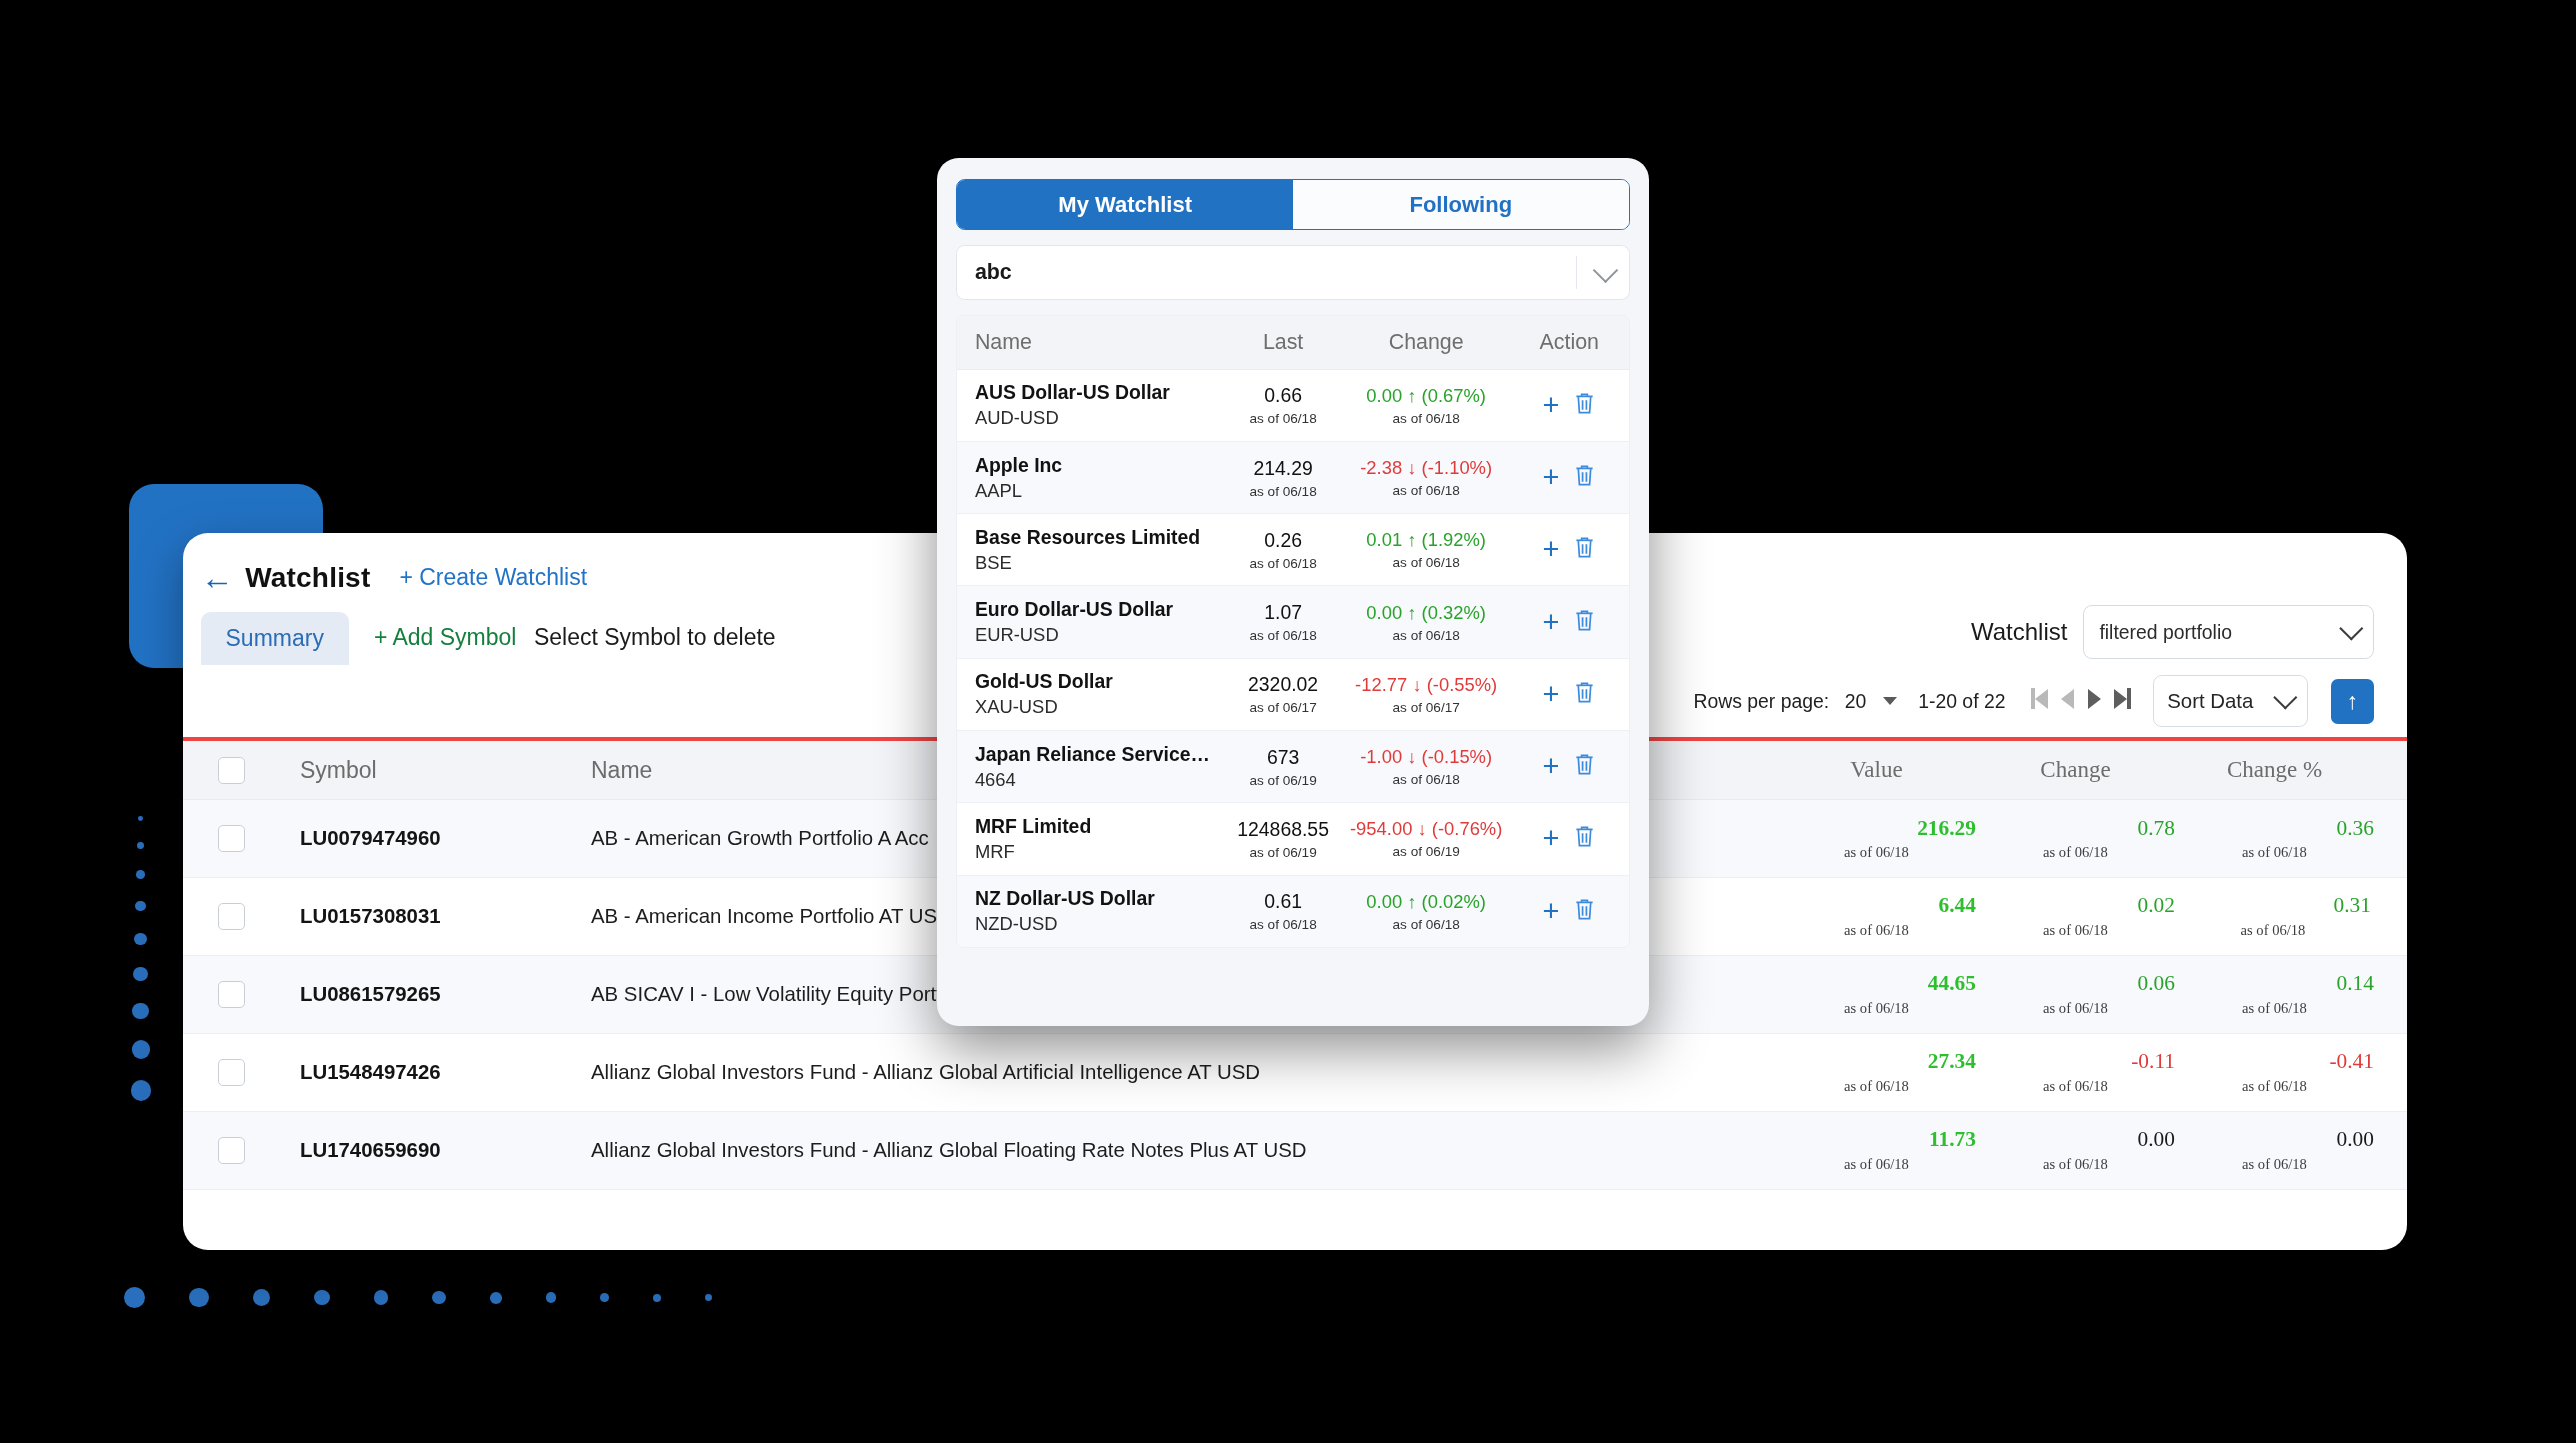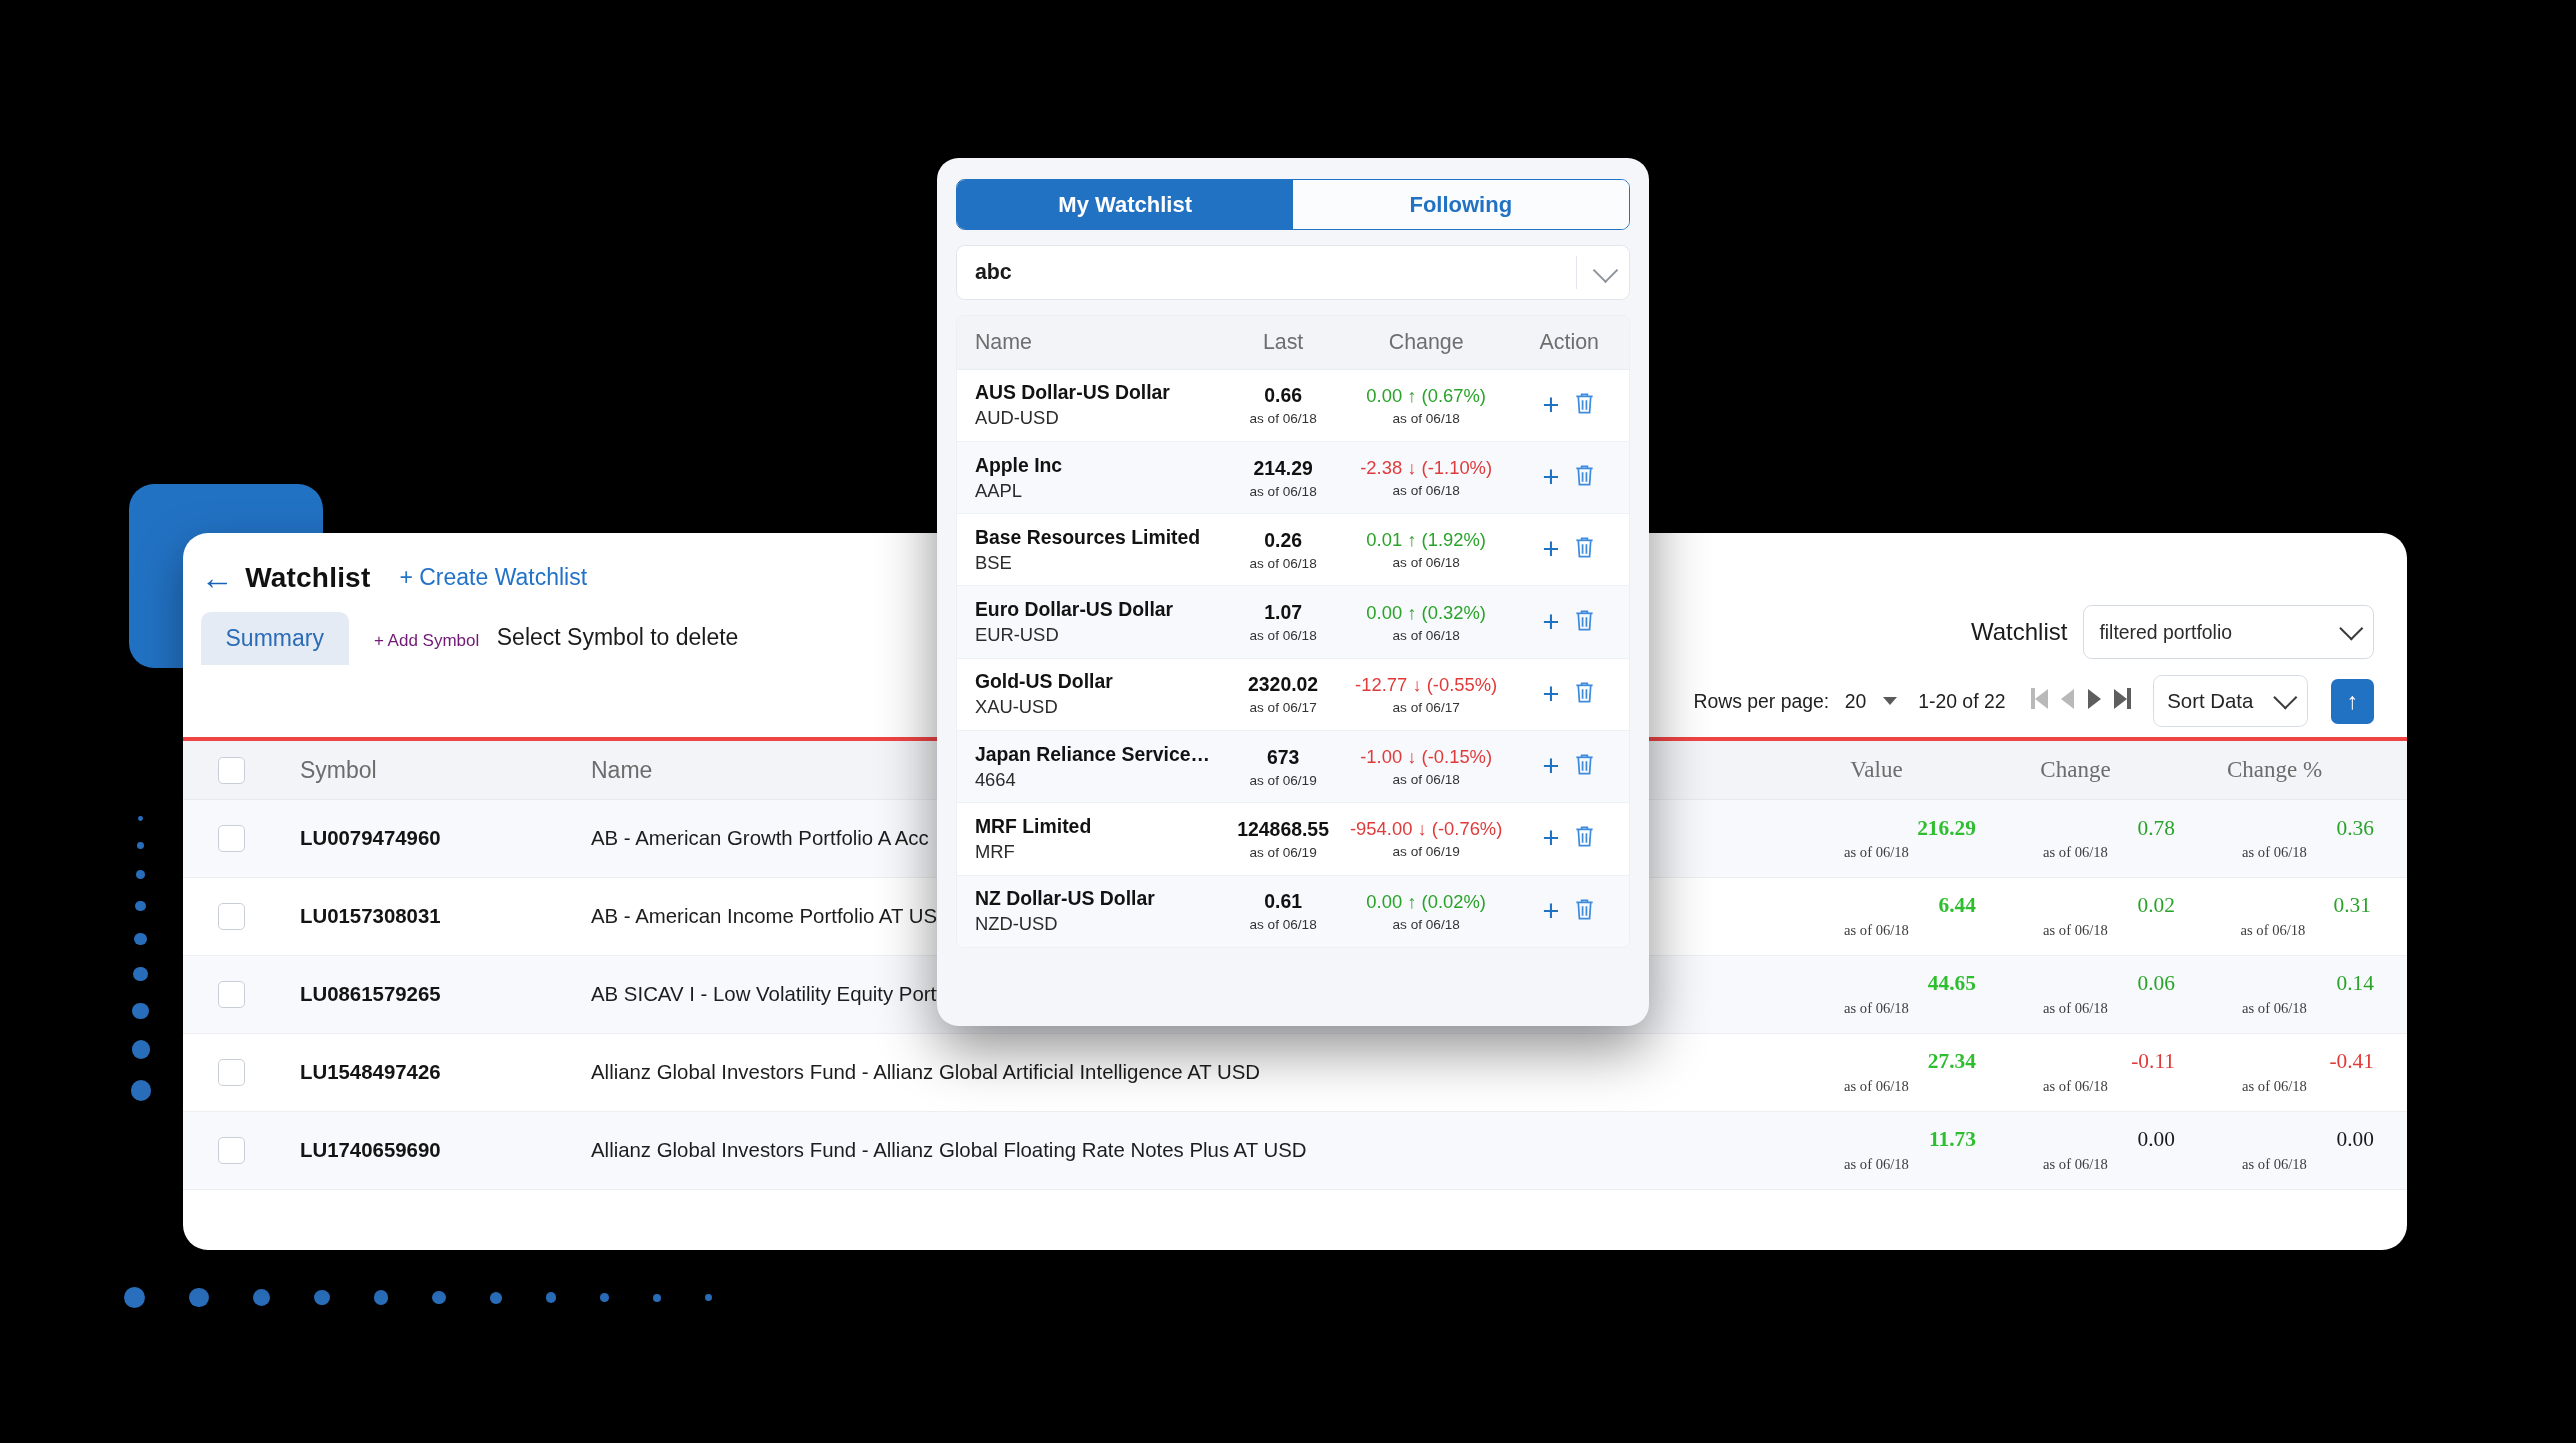--- a/index.html
+++ b/index.html
@@ -135,22 +135,22 @@
     margin-top: 9.7px;
   }
   .tab-summary {
     background: #e4ebf4;
     color: #2a6cb5;
     font-size: 23px;
     padding: 13.6px 25px 12.6px 25px;
     border-radius: 9.7px 9.7px 0 0;
   }
   .add-symbol-link {
-    font-size: 17px;
-    color: #701a75;
+    font-size: 23px;
+    color: #15803d;
     margin-left: 25px;
     padding-bottom: 13.6px;
   }
   .select-delete-text {
     font-size: 23px;
     color: #1b1b1b;
     margin-left: 17.5px;
     padding-bottom: 13.6px;
   }
   .watchlist-picker {
@@ -406,21 +406,21 @@
   .ptbl th.h-chg  { text-align: center; width: 165px; }
   .ptbl th.h-act  { text-align: center; width: 117px; }
   .ptbl td { padding: 11.7px 0; border-bottom: 1px solid #eef1f4; vertical-align: middle; }
   .ptbl tbody tr:nth-child(odd) { background: #ffffff; }
   .ptbl tbody tr:nth-child(even) { background: #f7f9fc; }
   .ptbl tbody tr:last-child td { border-bottom: none; }
   .p-name { padding-left: 17.5px !important; }
   .p-name .t1 { font-size: 19.4px; font-weight: bold; color: #121212; }
   .p-name .t2 { font-size: 18.4px; color: #2b2b2b; margin-top: 2.9px; }
   .p-last { text-align: center; }
-  .p-last .v { font-size: 19.4px; font-weight: bold; color: #111; }
+  .p-last .v { font-size: 19.4px; font-weight: normal; color: #111; }
   .p-sub { font-size: 13.6px; color: #333; margin-top: 3.9px; }
   .p-chg { text-align: center; }
   .p-chg .v { font-size: 18.4px; }
   .p-act { text-align: center; white-space: nowrap; }
   .ic-plus {
     display: inline-block;
     color: #2272c4;
     font-size: 29px;
     line-height: 1;
     vertical-align: middle;

